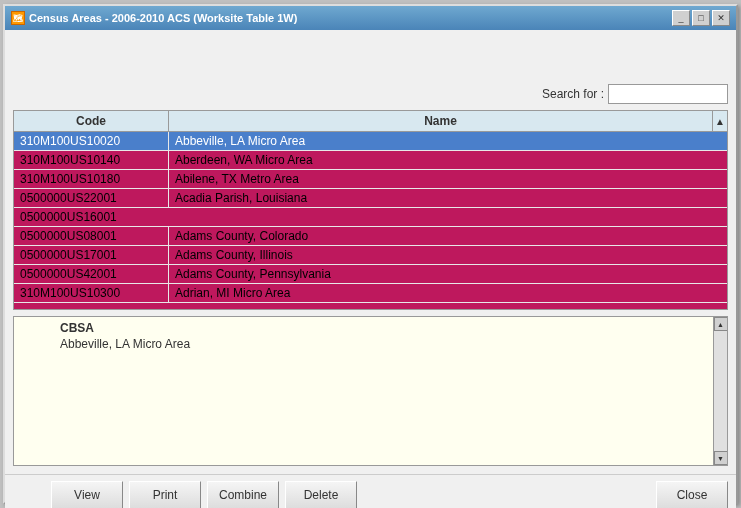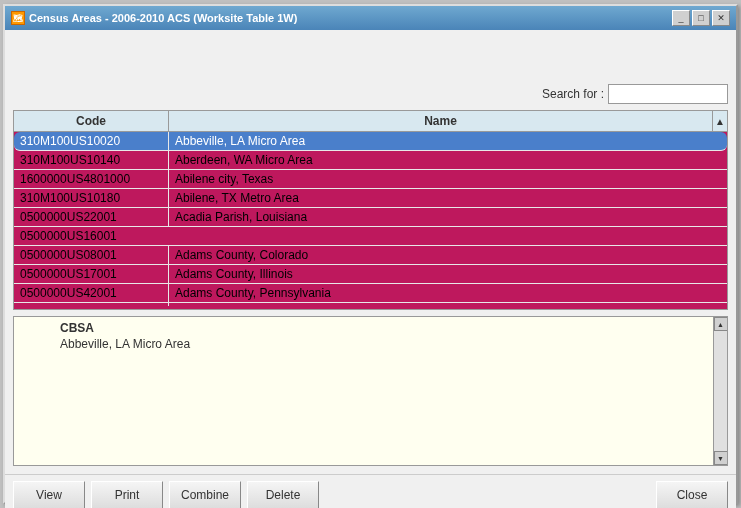--- a/index.html
+++ b/index.html
@@ -158,21 +158,20 @@
     .table-row {
       display: grid;
       grid-template-columns: 155px 1fr;
       border-bottom: 1px solid #e8e8e8;
       cursor: pointer;
     }
 
     .table-row.selected {
       background: #4a7fcb;
       color: white;
-      border-radius: 6px;
     }
 
     .table-cell {
       padding: 2px 6px;
       font-size: 12px;
       border-right: 1px solid #e8e8e8;
       white-space: nowrap;
       overflow: hidden;
       text-overflow: ellipsis;
     }
@@ -237,20 +236,21 @@
       padding: 6px 8px;
       gap: 6px;
       background: #f0f0f0;
       border-top: 1px solid #ccc;
       justify-content: space-between;
     }
 
     .footer-left {
       display: flex;
       gap: 6px;
+      margin-left: 38px;
     }
 
     .footer-btn {
       width: 72px;
       height: 28px;
       background: linear-gradient(to bottom, #f5f5f5, #ddd);
       border: 1px solid #888;
       border-top: 1px solid #fff;
       border-left: 1px solid #fff;
       cursor: pointer;
@@ -292,24 +292,20 @@
       <div class="table-body" id="table-body">
       <div class="table-row selected">
             <div class="table-cell">310M100US10020</div>
             <div class="table-cell">Abbeville, LA Micro Area</div>
           </div>
           <div class="table-row">
             <div class="table-cell">310M100US10140</div>
             <div class="table-cell">Aberdeen, WA Micro Area</div>
           </div>
           <div class="table-row">
-            <div class="table-cell">1600000US4801000</div>
-            <div class="table-cell">Abilene city, Texas</div>
-          </div>
-          <div class="table-row">
             <div class="table-cell">310M100US10180</div>
             <div class="table-cell">Abilene, TX Metro Area</div>
           </div>
           <div class="table-row">
             <div class="table-cell">0500000US22001</div>
             <div class="table-cell">Acadia Parish, Louisiana</div>
           </div>
           <div class="table-row">
             <div class="table-cell">0500000US16001</div>
           </div>

